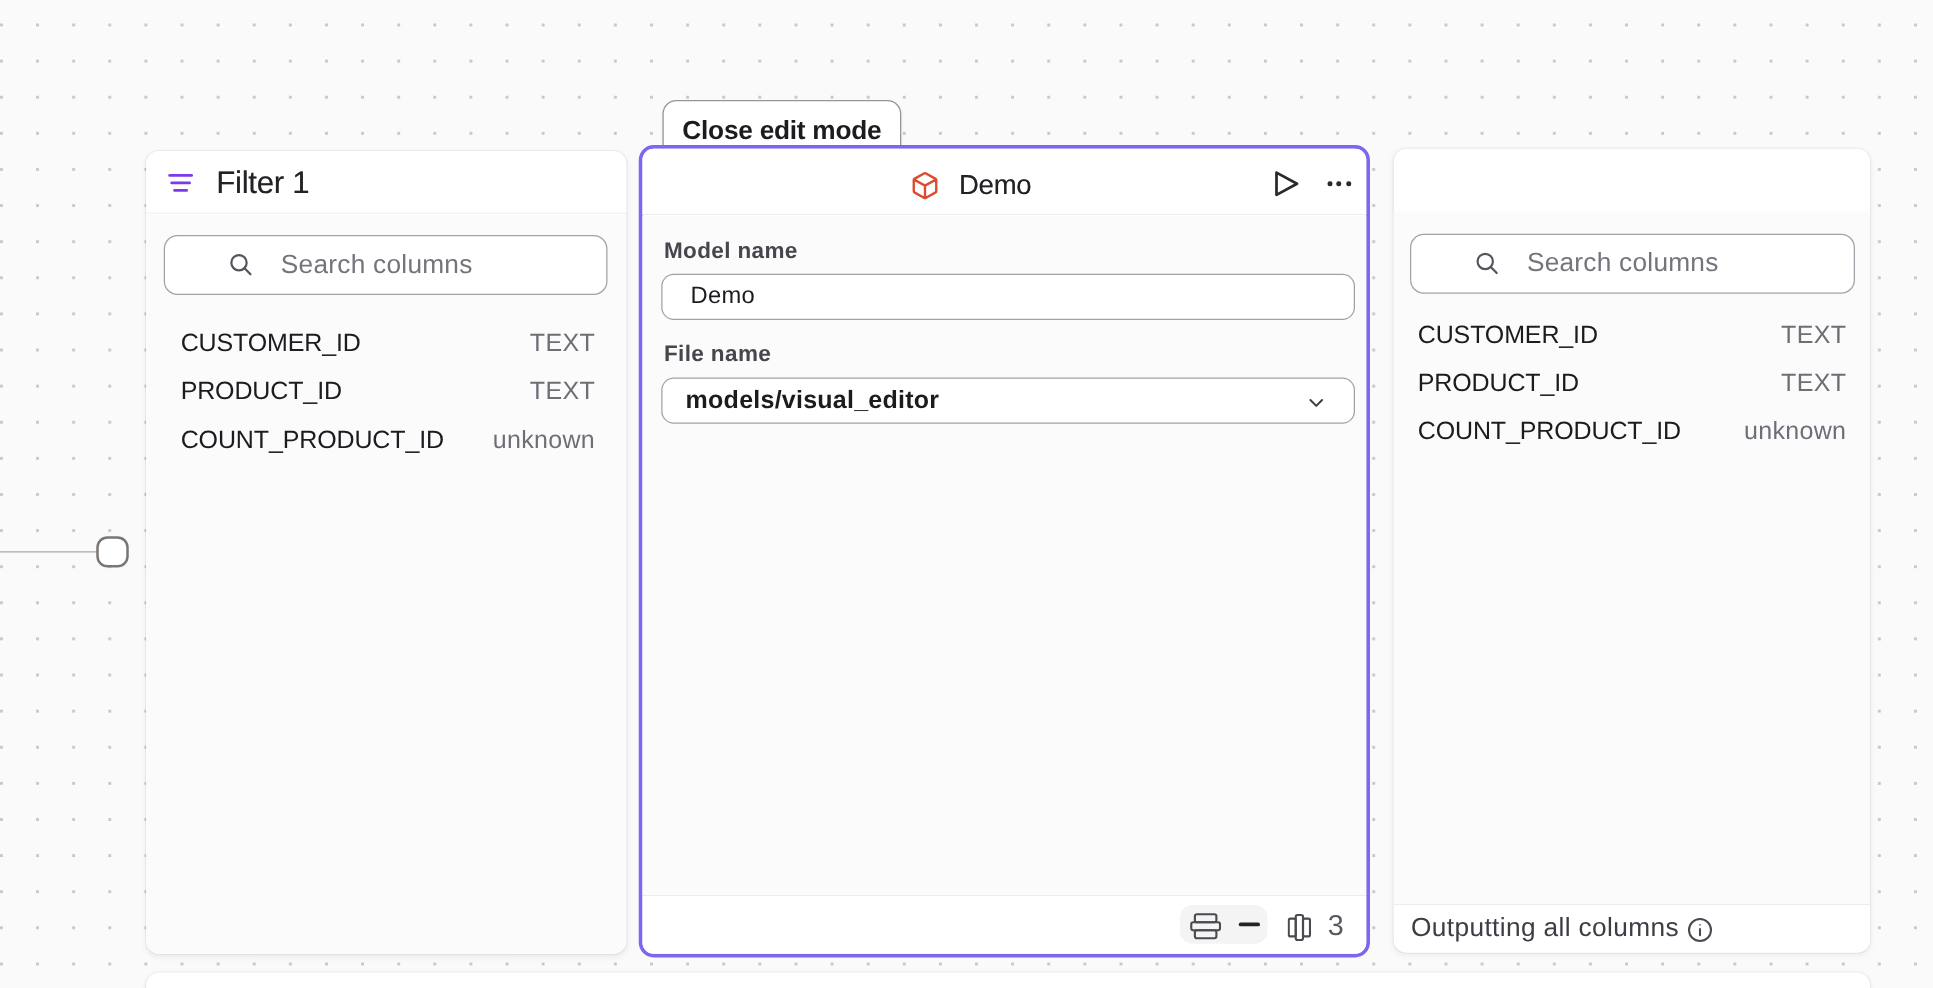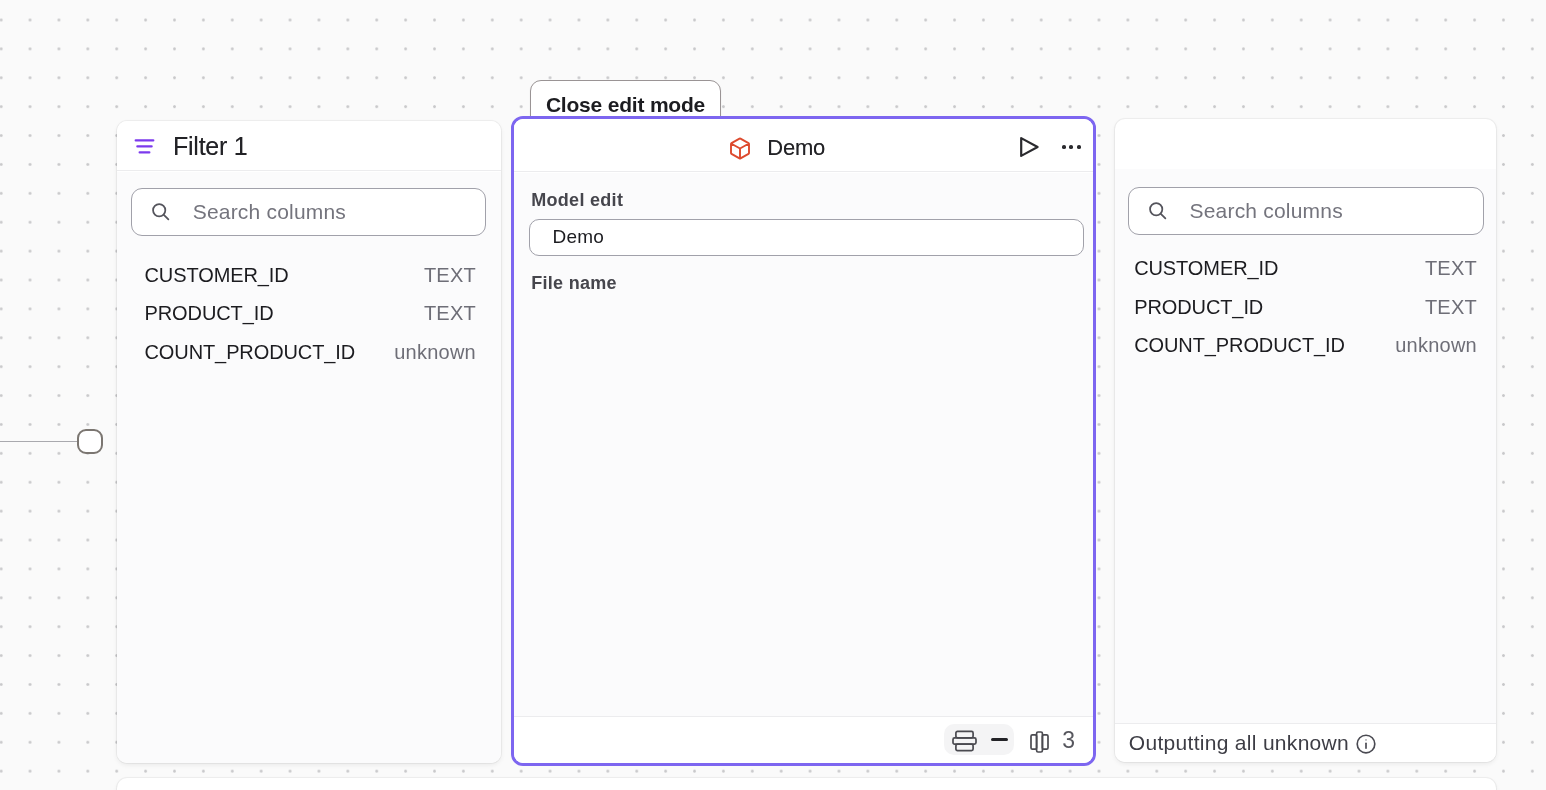--- a/index.html
+++ b/index.html
@@ -41,21 +41,21 @@
   
   #filter-panel { left:116.5px; top:121px; width:384px; height:641.5px; }
   #filter-panel .panel-header { height:49.5px; }
   #filter-panel .panel-body { top:50.9px; bottom:0; border-radius:0 0 10px 10px; }
   .filter-title-row { display:flex; align-items:center; height:100%; padding-left:17.5px; padding-top:2px; }
   .node-title { font-size:25px; color:#222226; letter-spacing:-0.25px; text-shadow:0 0 0.5px rgba(34,34,38,.5); }
   #filter-panel .node-title { margin-left:18px; }
   
   .search-box {
     position:absolute; display:flex; align-items:center;
-    background:#fff; border:1.4px solid #a1a1aa; border-radius:11px;
+    background:#fff; border:1.4px solid #a1a1aa; border-radius:11px;padding-left:32px;
   }
   #filter-panel .search-box { left:14.2px; top:66.8px; width:355.8px; height:47.8px; }
   .search-box .mag { margin-left:18px; flex:none; }
   .search-placeholder { margin-left:22px; font-size:21px; color:#74747d; letter-spacing:0.2px; }
   
   .col-list { position:absolute; left:0; right:0; }
   #filter-panel .col-list { top:135px; }
   .col-row { display:flex; align-items:center; height:38.6px; }
   #filter-panel .col-row { padding:0 24.5px 0 28px; }
   .col-name { font-size:20px; color:#1c1c20; letter-spacing:-0.1px; }
@@ -196,26 +196,34 @@
         <button class="icon-btn" id="menu-btn">
           <span class="dots">
               <i></i>
               <i></i>
               <i></i>
             </span>
         </button>
       </div>
     </div>
 
-    <div class="field-label" id="model-name-label">Model edit</div>
+    <div class="field-label" id="model-name-label">Model name</div>
     <div class="text-input" id="model-name-input">
       <span>Demo</span>
     </div>
 
     <div class="field-label" id="file-path-label">File name</div>
+    <div class="text-input select-input" id="file-path-select">
+      <span>models/visual_editor</span>
+      <span class="chev">
+        <svg width="16" height="16" viewBox="0 0 24 24" fill="none" stroke="#3f3f46" stroke-width="2.4" stroke-linecap="round" stroke-linejoin="round">
+          <path d="M5 9l7 7 7-7"></path>
+        </svg>
+      </span>
+    </div>
 
     <div class="panel-footer">
       <div class="model-footer-row">
         <div class="rows-pill">
           <span class="rows-ic">
             <svg width="25" height="22" viewBox="0 0 25 22" fill="none" stroke="#4a4a50" stroke-width="1.7">
               <rect x="3.9" y="1.4" width="17.2" height="6.4" rx="1.6"></rect>
               <rect x="1" y="7.8" width="23" height="6.4" rx="1.6"></rect>
               <rect x="3.9" y="14.2" width="17.2" height="6.4" rx="1.6"></rect>
             </svg>
@@ -256,21 +264,21 @@
           <span class="col-name">PRODUCT_ID</span>
           <span class="col-type">TEXT</span>
         </div>
         <div class="col-row">
           <span class="col-name">COUNT_PRODUCT_ID</span>
           <span class="col-type">unknown</span>
         </div>
       </div>
     <div class="panel-footer">
       <div class="output-footer-row">
-        <span class="output-footer-text">Outputting all unknown</span>
+        <span class="output-footer-text">Outputting all columns</span>
         <span class="info-ic">
           <svg width="22" height="22" viewBox="0 0 24 24" fill="none" stroke="#4a4a52" stroke-width="1.8" stroke-linecap="round">
             <circle cx="12" cy="12" r="9.6"></circle>
             <path d="M12 11.2v5.4"></path>
             <circle cx="12" cy="7.5" r="0.7" fill="#4a4a52" stroke="none"></circle>
           </svg>
         </span>
       </div>
     </div>
   </div>

